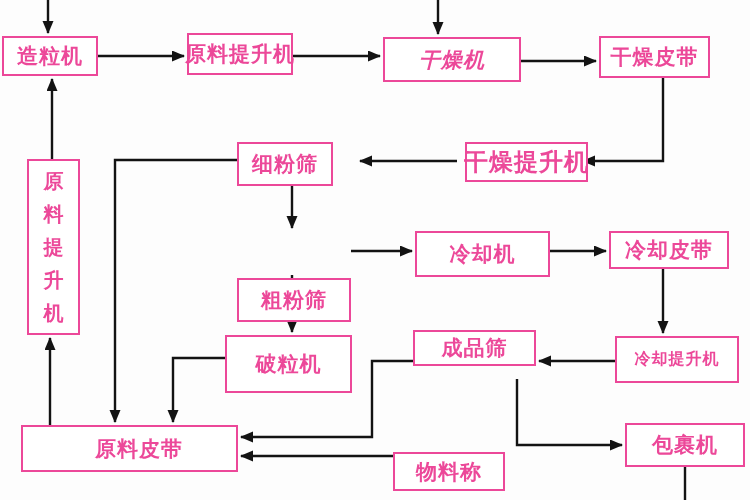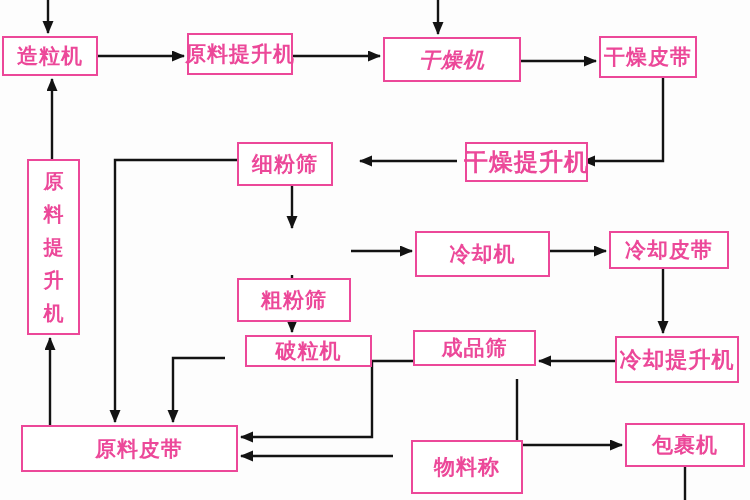--- a/index.html
+++ b/index.html
@@ -105,41 +105,41 @@
       <polyline points="685,467 685,500"></polyline>
     </g>
   </svg>
 
   <div class="node" style="left:2px;   top:36px;  width:96px;  height:40px;">造粒机</div>
 
   <div class="node" style="left:187px; top:33px;  width:106px; height:42px;">原料提升机</div>
 
   <div class="node" style="left:383px; top:37px;  width:138px; height:45px;font-style:italic;">干燥机</div>
 
-  <div class="node" style="left:599px; top:36px;  width:98px; height:42px;">干燥皮带</div>
+  <div class="node" style="left:599px; top:36px;  width:111px; height:42px;">干燥皮带</div>
 
   <div class="node" style="left:465px; top:142px; width:123px; height:40px; font-size:24px;">干燥提升机</div>
 
   <div class="node" style="left:237px; top:142px; width:96px; height:44px;">细粉筛</div>
 
   <div class="node" style="left:237px; top:231px; width:114px; height:44px;margin-top:47px;">粗粉筛</div>
 
   <div class="node" style="left:415px; top:231px; width:135px; height:46px;">冷却机</div>
 
   <div class="node" style="left:609px; top:231px; width:120px; height:38px;">冷却皮带</div>
 
-  <div class="node" style="left:615px; top:336px; width:124px; height:47px; font-size:22px;">冷却提升机</div>
+  <div class="node" style="left:615px; top:336px; width:124px; height:47px; font-size:16px;">冷却提升机</div>
 
   <div class="node" style="left:413px; top:330px; width:123px; height:36px;">成品筛</div>
 
-  <div class="node" style="left:225px; top:335px; width:127px; height:32px;margin-left:20px;">破粒机</div>
+  <div class="node" style="left:225px; top:335px; width:127px; height:58px;">破粒机</div>
 
   <div class="node vertical" style="left:27px; top:159px; width:53px; height:176px;">
     <span class="vtext">原料提升机</span>
   </div>
 
   <div class="node" style="left:21px;  top:425px; width:217px; height:47px;padding-left:19px;">原料皮带</div>
 
-  <div class="node" style="left:393px; top:440px; width:112px; height:54px;margin-left:18px;">物料称</div>
+  <div class="node" style="left:393px; top:452px; width:112px; height:39px;">物料称</div>
 
   <div class="node" style="left:625px; top:423px; width:120px; height:44px;">包裹机</div>
 
 </div>
 
 </body></html>

